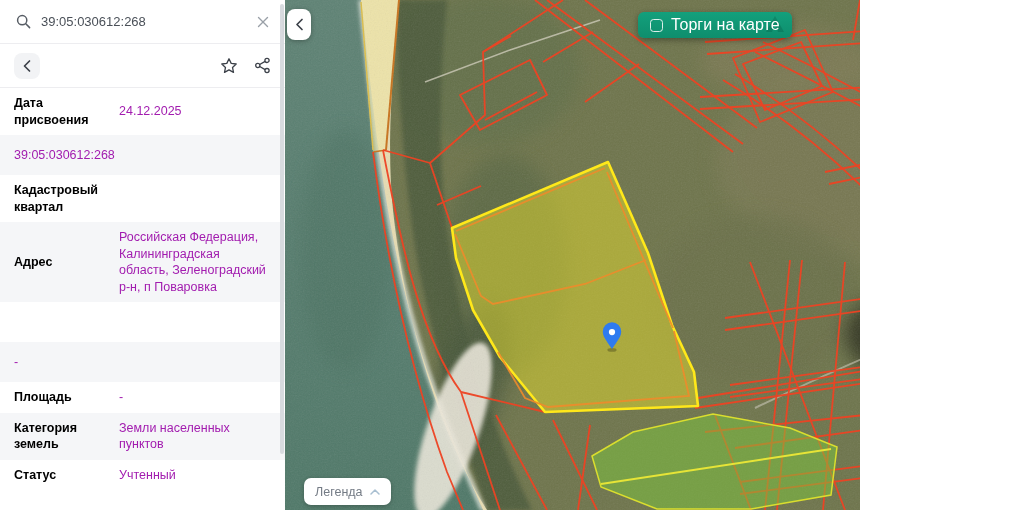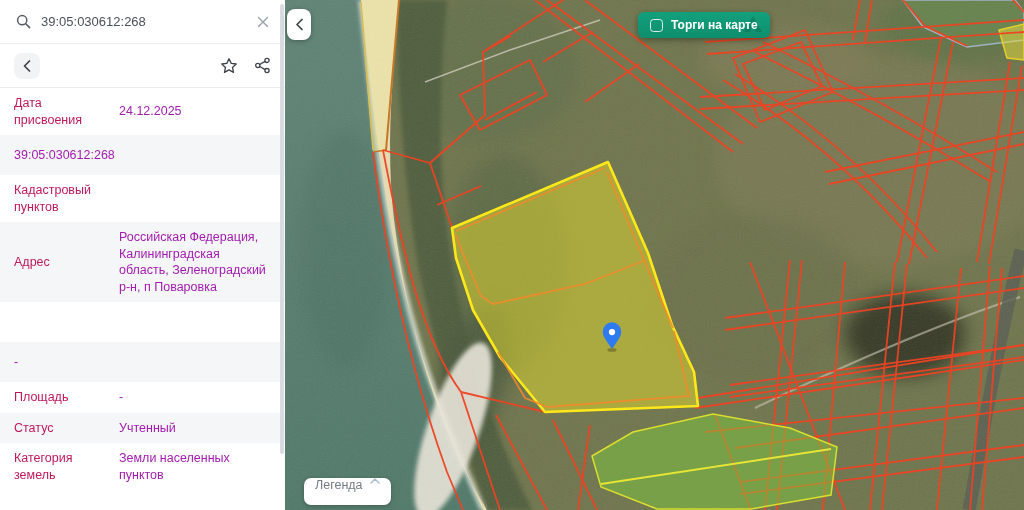--- a/index.html
+++ b/index.html
@@ -1,49 +1,49 @@
 <!DOCTYPE html>
 <html><head>
 <meta charset="utf-8">
 <style>
   * { box-sizing: border-box; margin: 0; padding: 0; }
   html,body { width:1024px; height:510px; overflow:hidden; }
   body { font-family:"Liberation Sans", sans-serif; background:#fff; }
-  .app { position:relative; width:1024px; height:510px; overflow:hidden; background:#fff; }
+  .app { position:relative; width:860px; height:510px; overflow:hidden; background:#fff; }
 
   
   .panel { position:absolute; left:0; top:0; width:285px; height:510px; background:#fff; z-index:5; overflow:hidden; }
   .search-row { height:44px; display:flex; align-items:center; gap:10px; padding:0 16px; border-bottom:1px solid #ededf0; }
   .search-row input { flex:1; border:none; outline:none; font-family:"Liberation Sans",sans-serif; font-size:13px; color:#4a5058; background:transparent; }
   .icon-btn { display:flex; align-items:center; justify-content:center; cursor:pointer; background:transparent; border:none; }
   .toolbar { height:44px; display:flex; align-items:center; padding:0 14px; gap:16px; border-bottom:1px solid #ededf0; }
   .back-btn { width:26px; height:26px; border-radius:8px; background:#f2f3f5; display:flex; align-items:center; justify-content:center; cursor:pointer; }
   .toolbar .spacer { flex:1; }
   .rows { width:285px; }
   .row { display:flex; align-items:center; gap:8px; padding:7px 14px; font-size:12.5px; line-height:1.32; }
   .row:nth-child(even) { background:#f5f6f8; }
-  .row .lab { flex:0 0 97px; color:#be185d; }
+  .row .lab { flex:0 0 97px; color:#000000;font-weight:bold; }
   .row .val { flex:1; color:#a21caf; }
   .scrollbar { position:absolute; right:1px; top:4px; width:4px; height:450px; background:#d8dbdf; border-radius:2px; }
 
   
   .map { position:absolute; left:285px; top:0; width:739px; height:510px; background:#6e744b; }
   .map svg.base { position:absolute; left:0; top:0; }
 
   .collapse-btn { position:absolute; left:2px; top:9px; width:24px; height:31px; background:#fff; border-radius:8px;
      box-shadow:0 1px 5px rgba(0,0,0,.3); display:flex; align-items:center; justify-content:center; cursor:pointer; z-index:6; }
 
   .torgi-btn { position:absolute; left:353px; top:12px; height:26px; padding:0 12px; display:flex; align-items:center; gap:8px;
      background:linear-gradient(180deg,#13a07c,#0e8e6d); border-radius:6px; box-shadow:0 2px 6px rgba(0,0,0,.35);
      cursor:pointer; z-index:6; overflow:hidden; }
   .torgi-btn .cb { width:13px; height:13px; border:1.5px solid rgba(255,255,255,.85); border-radius:3.5px; background:transparent; flex:0 0 13px; }
-  .torgi-btn .lbl { color:#fff; font-size:12px; font-weight:700; white-space:nowrap; position:relative; z-index:2; }
+  .torgi-btn .lbl { color:#fff; font-size:16px; font-weight:400; white-space:nowrap; position:relative; z-index:2; }
   .torgi-btn .watermark { position:absolute; right:2px; top:-2px; opacity:.22; z-index:1; }
 
-  .legend-btn { position:absolute; left:19px; top:478px; height:27px; padding:0 11px; display:flex; align-items:flex-start; gap:7px;
+  .legend-btn { position:absolute; left:19px; top:478px; height:27px; padding:0 11px; display:flex; align-items:center; gap:7px;
      background:#fff; border-radius:7px; box-shadow:0 1px 4px rgba(0,0,0,.25); cursor:pointer; z-index:6; }
   .legend-btn .lbl { color:#747b85; font-size:12.5px; }
 </style>
 </head>
 <body>
 
 <div class="app">
 
   <div class="panel">
 
@@ -88,42 +88,42 @@
 
     <div class="rows">
       <div class="row" style="min-height:27px">
           <span class="lab">Дата присвоения</span>
           <span class="val">24.12.2025</span>
         </div>
       <div class="row" style="min-height:40px">
           <span class="val">39:05:030612:268</span>
         </div>
       <div class="row" style="min-height:40px">
-          <span class="lab">Кадастровый пунктов</span>
+          <span class="lab">Кадастровый квартал</span>
         </div>
       <div class="row" style="min-height:80px">
           <span class="lab">Адрес</span>
           <span class="val">Российская Федерация, Калининградская область, Зеленоградский р-н, п Поваровка</span>
         </div>
       <div class="row" style="min-height:40px">
         </div>
       <div class="row" style="min-height:40px">
           <span class="val">-</span>
         </div>
       <div class="row" style="min-height:26px">
           <span class="lab">Площадь</span>
           <span class="val">-</span>
         </div>
+      <div class="row" style="min-height:42px">
+          <span class="lab">Категория земель</span>
+          <span class="val">Земли населенных пунктов</span>
+        </div>
       <div class="row" style="min-height:28px">
           <span class="lab">Статус</span>
           <span class="val">Учтенный</span>
-        </div>
-      <div class="row" style="min-height:42px">
-          <span class="lab">Категория земель</span>
-          <span class="val">Земли населенных пунктов</span>
         </div>
 
     </div>
 
     <div class="scrollbar"></div>
   </div>
 
   <div class="map">
     <svg class="base" width="739" height="510" viewBox="0 0 739 510">
       <defs>

